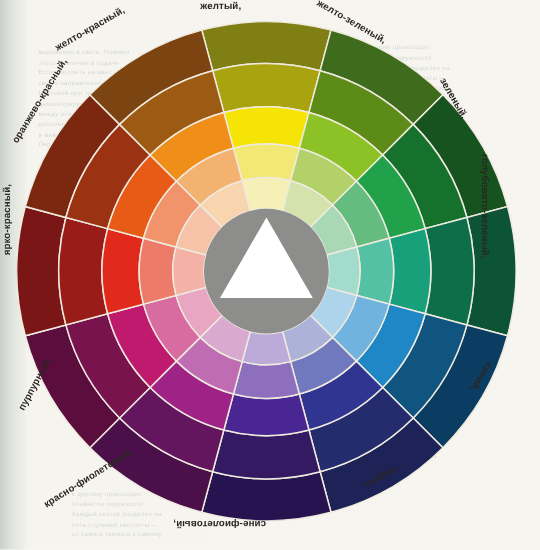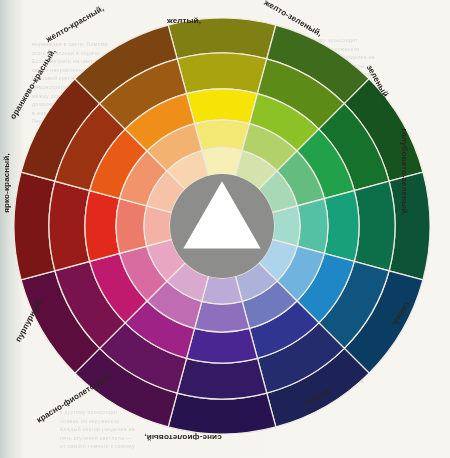--- a/index.html
+++ b/index.html
@@ -243,21 +243,21 @@
           L 171.23044737829952 171.23044737829952 A 52 52 0 0 0 157.77185703296846 194.54140965466894 Z" fill="#f6c2a8" stroke="#efeadf" stroke-width="1.25"></path>
           <path d="M 152.84567106744927 152.8456710674493 A 78 78 0 0 1 187.81211448200338 132.65778554945268
           L 194.54140965466894 157.77185703296846 A 52 52 0 0 0 171.23044737829952 171.23044737829952 Z" fill="#f8d5ae" stroke="#efeadf" stroke-width="1.25"></path>
         </g>
       <circle id="center-disc" cx="208" cy="208" r="52" fill="#8d8d8b"></circle>
       <polygon id="center-triangle" points="208.0,163.3 246.7,230.4 169.3,230.4" fill="#ffffff"></polygon>
     </svg>
   </div>
 
   <div id="label-layer">
-      <div class="label" style="left: 184px; top: 20px; transform: translate(-50%, -50%) rotate(0deg);">желтый,</div>
+      <div class="label" style="left: 184px; top: 5px; transform: translate(-50%, -50%) rotate(0deg);">желтый,</div>
       <div class="label" style="left: 293px; top: 18px; transform: translate(-50%, -50%) rotate(30deg);">желто-зеленый,</div>
       <div class="label" style="left: 378px; top: 82px; transform: translate(-50%, -50%) rotate(60deg);">зеленый,</div>
       <div class="label" style="left: 404px; top: 172px; transform: translate(-50%, -50%) rotate(90deg);">голубовато-зеленый,</div>
       <div class="label" style="left: 401px; top: 314px; transform: translate(-50%, -50%) rotate(122deg);">синий,</div>
       <div class="label" style="left: 317px; top: 398px; transform: translate(-50%, -50%) rotate(152deg);">индиго,</div>
       <div class="label" style="left: 183px; top: 437px; transform: translate(-50%, -50%) rotate(180deg);">сине-фиолетовый,</div>
       <div class="label" style="left: 74px; top: 398px; transform: translate(-50%, -50%) rotate(-32deg);">красно-фиолетовый,</div>
       <div class="label" style="left: 29px; top: 320px; transform: translate(-50%, -50%) rotate(-62deg);">пурпурный,</div>
       <div class="label" style="left: 6px; top: 183px; transform: translate(-50%, -50%) rotate(-90deg);">ярко-красный,</div>
       <div class="label" style="left: 33px; top: 84px; transform: translate(-50%, -50%) rotate(-59deg);">оранжево-красный,</div>

